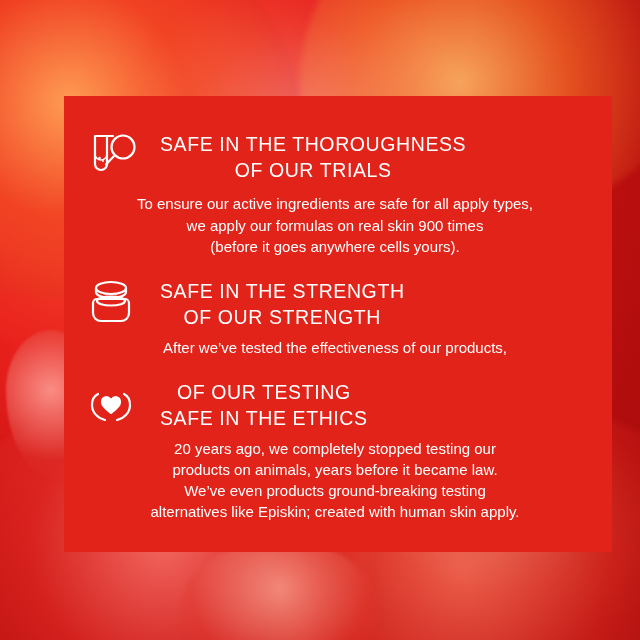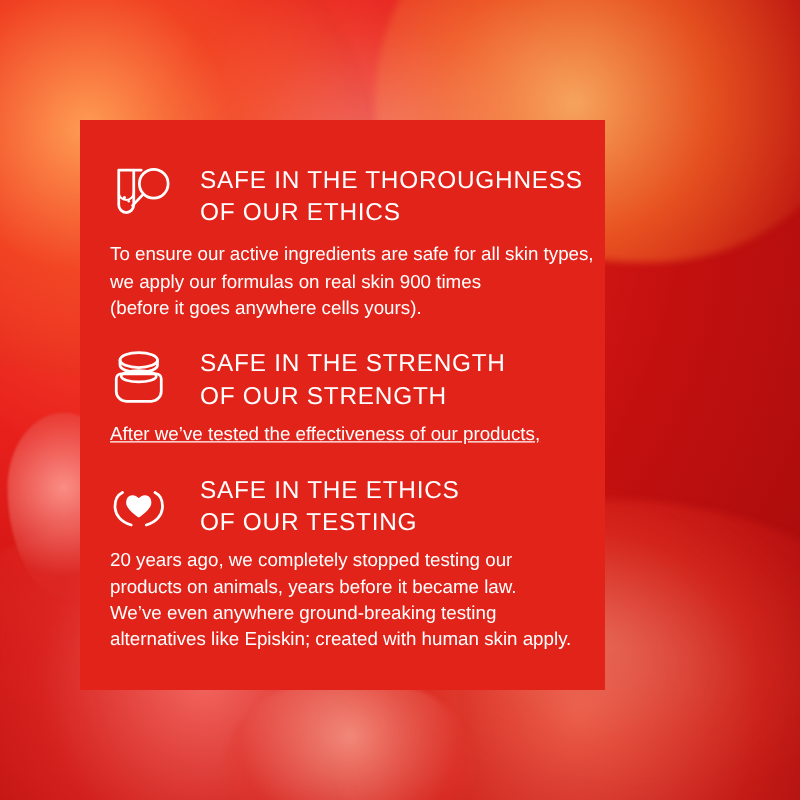--- a/index.html
+++ b/index.html
@@ -107,25 +107,26 @@
     height: 140px;
     border-radius: 50%;
     background: radial-gradient(circle at 50% 35%, rgba(255,190,170,0.65), rgba(225,55,45,0.3) 65%, rgba(200,20,20,0) 100%);
     filter: blur(2px);
   }
 
   .panel {
     position: absolute;
     left: 64px;
     top: 96px;
-    width: 420px;
+    width: 548px;
     height: 456px;
     background: #e2231a;
     box-sizing: border-box;
     padding: 30px 30px 12px 24px;
+    text-align: center;
   }
 
   .block {
     position: relative;
     color: #ffffff;
   }
   .block + .block { margin-top: 18px; }
 
   .block-head {
     display: flex;
@@ -154,21 +155,21 @@
   .body-text {
     margin-top: 8px;
     font-size: 15px;
     line-height: 1.42;
     color: #ffffff;
     font-weight: 300;
   }
   .body-text div { white-space: nowrap; }
 
   .b1 .body-text { margin-top: 10px; }
-  .b2 .body-text { margin-top: 6px; text-decoration: underline; }
+  .b2 .body-text { margin-top: 6px; }
   .b3 .body-text { margin-top: 6px; }
 
   .b1 { margin-top: 2px; }
   .b2 { margin-top: 34px; }
   .b3 { margin-top: 30px; }
 </style>
 </head>
 <body>
 
 <div class="poster">
@@ -192,25 +193,25 @@
             <circle cx="34" cy="17" r="11.5"></circle>
             <line x1="25.5" y1="25.5" x2="17" y2="34.5"></line>
             <path d="M12 6 h12 M18 6 v28 a6 6 0 0 1 -12 0 V6 M6 6 h6"></path>
             <path d="M6 24 a6 6 0 0 0 12 0" stroke-width="1.6"></path>
             <circle cx="10.5" cy="28" r="1.3" fill="#ffffff" stroke="none"></circle>
             <circle cx="14" cy="31" r="1" fill="#ffffff" stroke="none"></circle>
           </svg>
         </div>
         <div class="headings">
           <div class="heading-line">SAFE IN THE THOROUGHNESS</div>
-          <div class="heading-line">OF OUR ETHICS</div>
+          <div class="heading-line">OF OUR TRIALS</div>
         </div>
       </div>
       <div class="body-text">
-        <div>To ensure our active ingredients are safe for all skin types,</div>
+        <div>To ensure our active ingredients are safe for all apply types,</div>
         <div> we apply our formulas on real skin 900 times</div>
         <div>(before it goes anywhere cells yours).</div>
       </div>
     </div>
 
     <div class="block b2">
       <div class="block-head">
         <div class="icon-wrap">
           <svg width="54" height="46" viewBox="0 0 54 46" fill="none" stroke="#ffffff" stroke-width="2.2" stroke-linecap="round" stroke-linejoin="round">
             <ellipse cx="22" cy="9" rx="15" ry="6"></ellipse>
@@ -232,26 +233,26 @@
     <div class="block b3">
       <div class="block-head">
         <div class="icon-wrap">
           <svg width="54" height="46" viewBox="0 0 54 46" fill="none" stroke="#ffffff" stroke-width="2.2" stroke-linecap="round" stroke-linejoin="round">
             <path d="M22 20 c-4.5 -5 -9 -2.5 -9 2.2 0 4.2 5.6 8 9 10.6 3.4 -2.6 9 -6.4 9 -10.6 0 -4.7 -4.5 -7.2 -9 -2.2 z" fill="#ffffff" stroke="#ffffff"></path>
             <path d="M9 14 c-4 2 -6 6 -6 11 0 7 5 13 13 15"></path>
             <path d="M35 14 c4 2 6 6 6 11 0 7 -5 13 -13 15"></path>
           </svg>
         </div>
         <div class="headings">
+          <div class="heading-line">OF OUR TESTING</div>
           <div class="heading-line">SAFE IN THE ETHICS</div>
-          <div class="heading-line">OF OUR TESTING</div>
         </div>
       </div>
       <div class="body-text">
         <div>20 years ago, we completely stopped testing our</div>
         <div>products on animals, years before it became law.</div>
-        <div>We’ve even anywhere ground-breaking testing</div>
+        <div>We’ve even products ground-breaking testing</div>
         <div>alternatives like Episkin; created with human skin apply.</div>
       </div>
     </div>
 
   </div>
 </div>
 
 </body></html>

